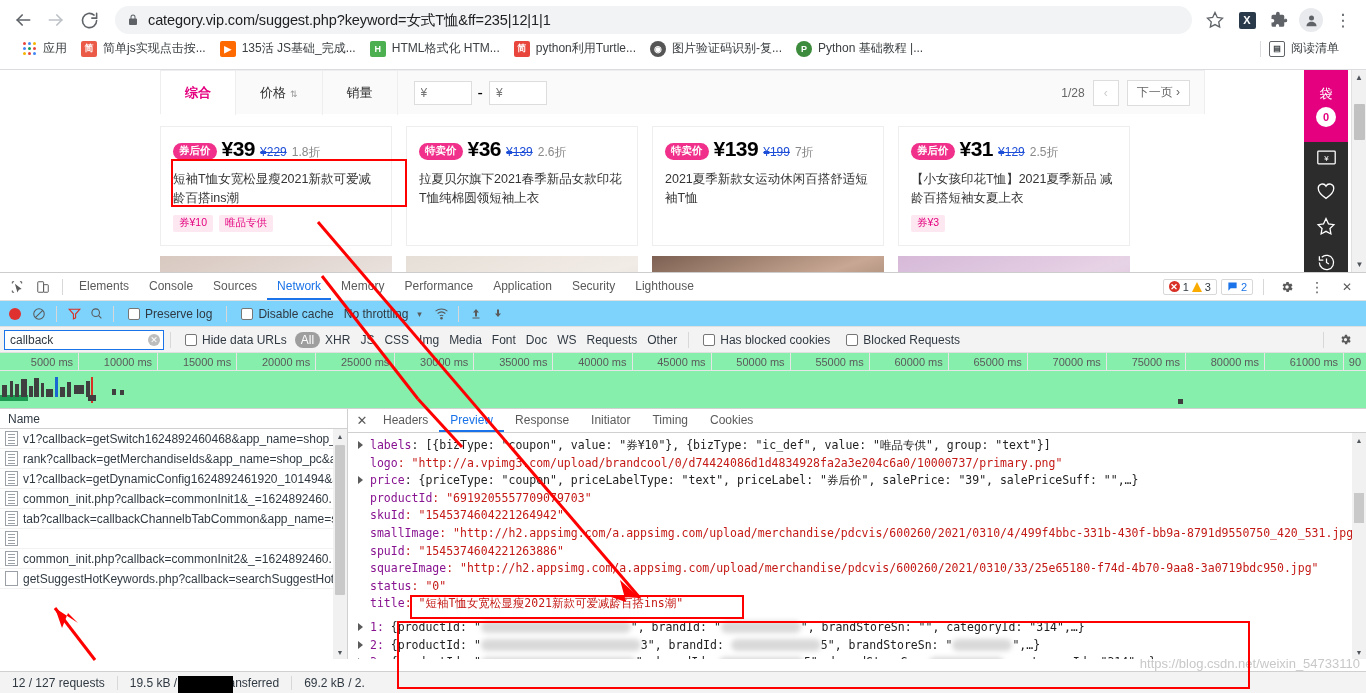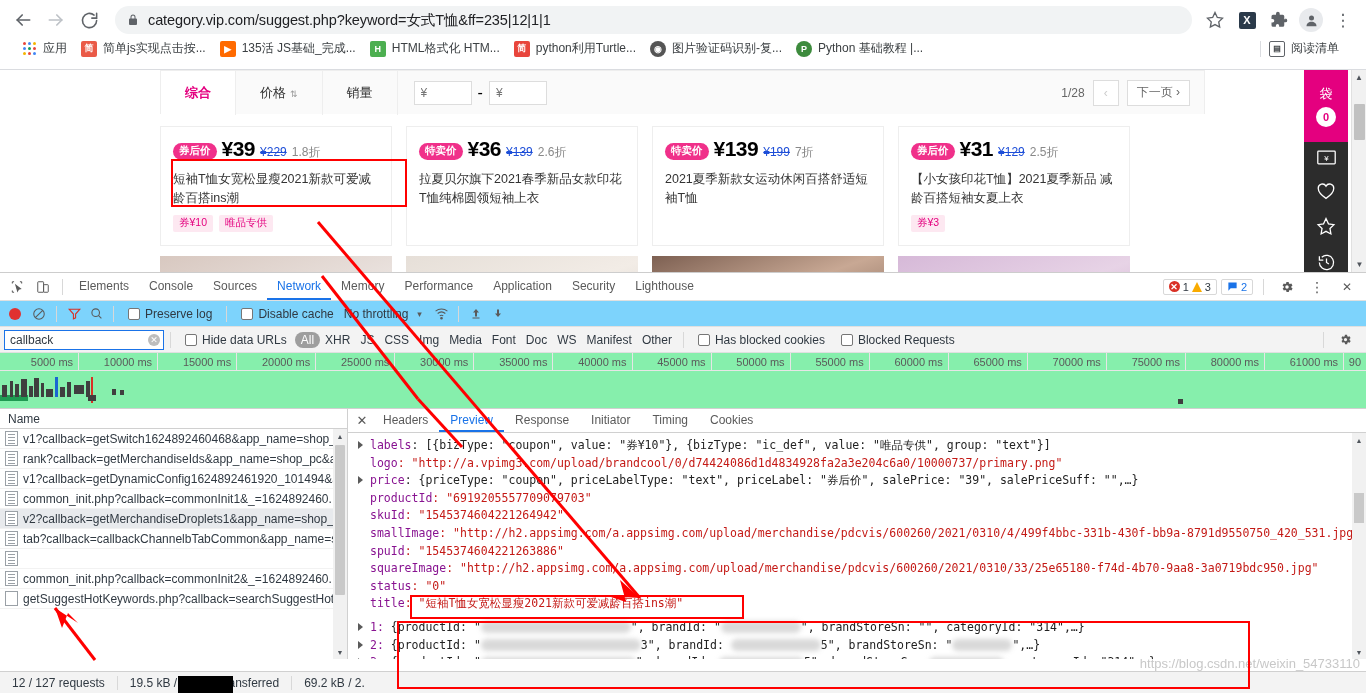--- a/index.html
+++ b/index.html
@@ -610,21 +610,21 @@
     </label>
     <span class="ftype active">All</span>
     <span class="ftype">XHR</span>
     <span class="ftype">JS</span>
     <span class="ftype">CSS</span>
     <span class="ftype">Img</span>
     <span class="ftype">Media</span>
     <span class="ftype">Font</span>
     <span class="ftype">Doc</span>
     <span class="ftype">WS</span>
-    <span class="ftype">Manifest</span>
+    <span class="ftype">Requests</span>
     <span class="ftype">Other</span>
     <span class="dt-sep"></span>
     <label class="cbx">
       <span class="box"></span>
       <span>Has blocked cookies</span>
     </label>
     <label class="cbx">
       <span class="box"></span>
       <span>Blocked Requests</span>
     </label>
@@ -696,24 +696,20 @@
             <span>rank?callback=getMerchandiseIds&amp;app_name=shop_pc&amp;a</span>
           </div>
         <div class="req-row">
             <span class="doc-ico lines"></span>
             <span>v1?callback=getDynamicConfig1624892461920_101494&amp;a</span>
           </div>
         <div class="req-row">
             <span class="doc-ico lines"></span>
             <span>common_init.php?callback=commonInit1&amp;_=1624892460.</span>
           </div>
-        <div class="req-row sel">
-            <span class="doc-ico lines"></span>
-            <span>v2?callback=getMerchandiseDroplets1&amp;app_name=shop_</span>
-          </div>
         <div class="req-row">
             <span class="doc-ico lines"></span>
             <span>tab?callback=callbackChannelbTabCommon&amp;app_name=s</span>
           </div>
         <div class="req-row">
             <span class="doc-ico lines"></span>
           </div>
         <div class="req-row">
             <span class="doc-ico lines"></span>
             <span>common_init.php?callback=commonInit2&amp;_=1624892460.</span>

